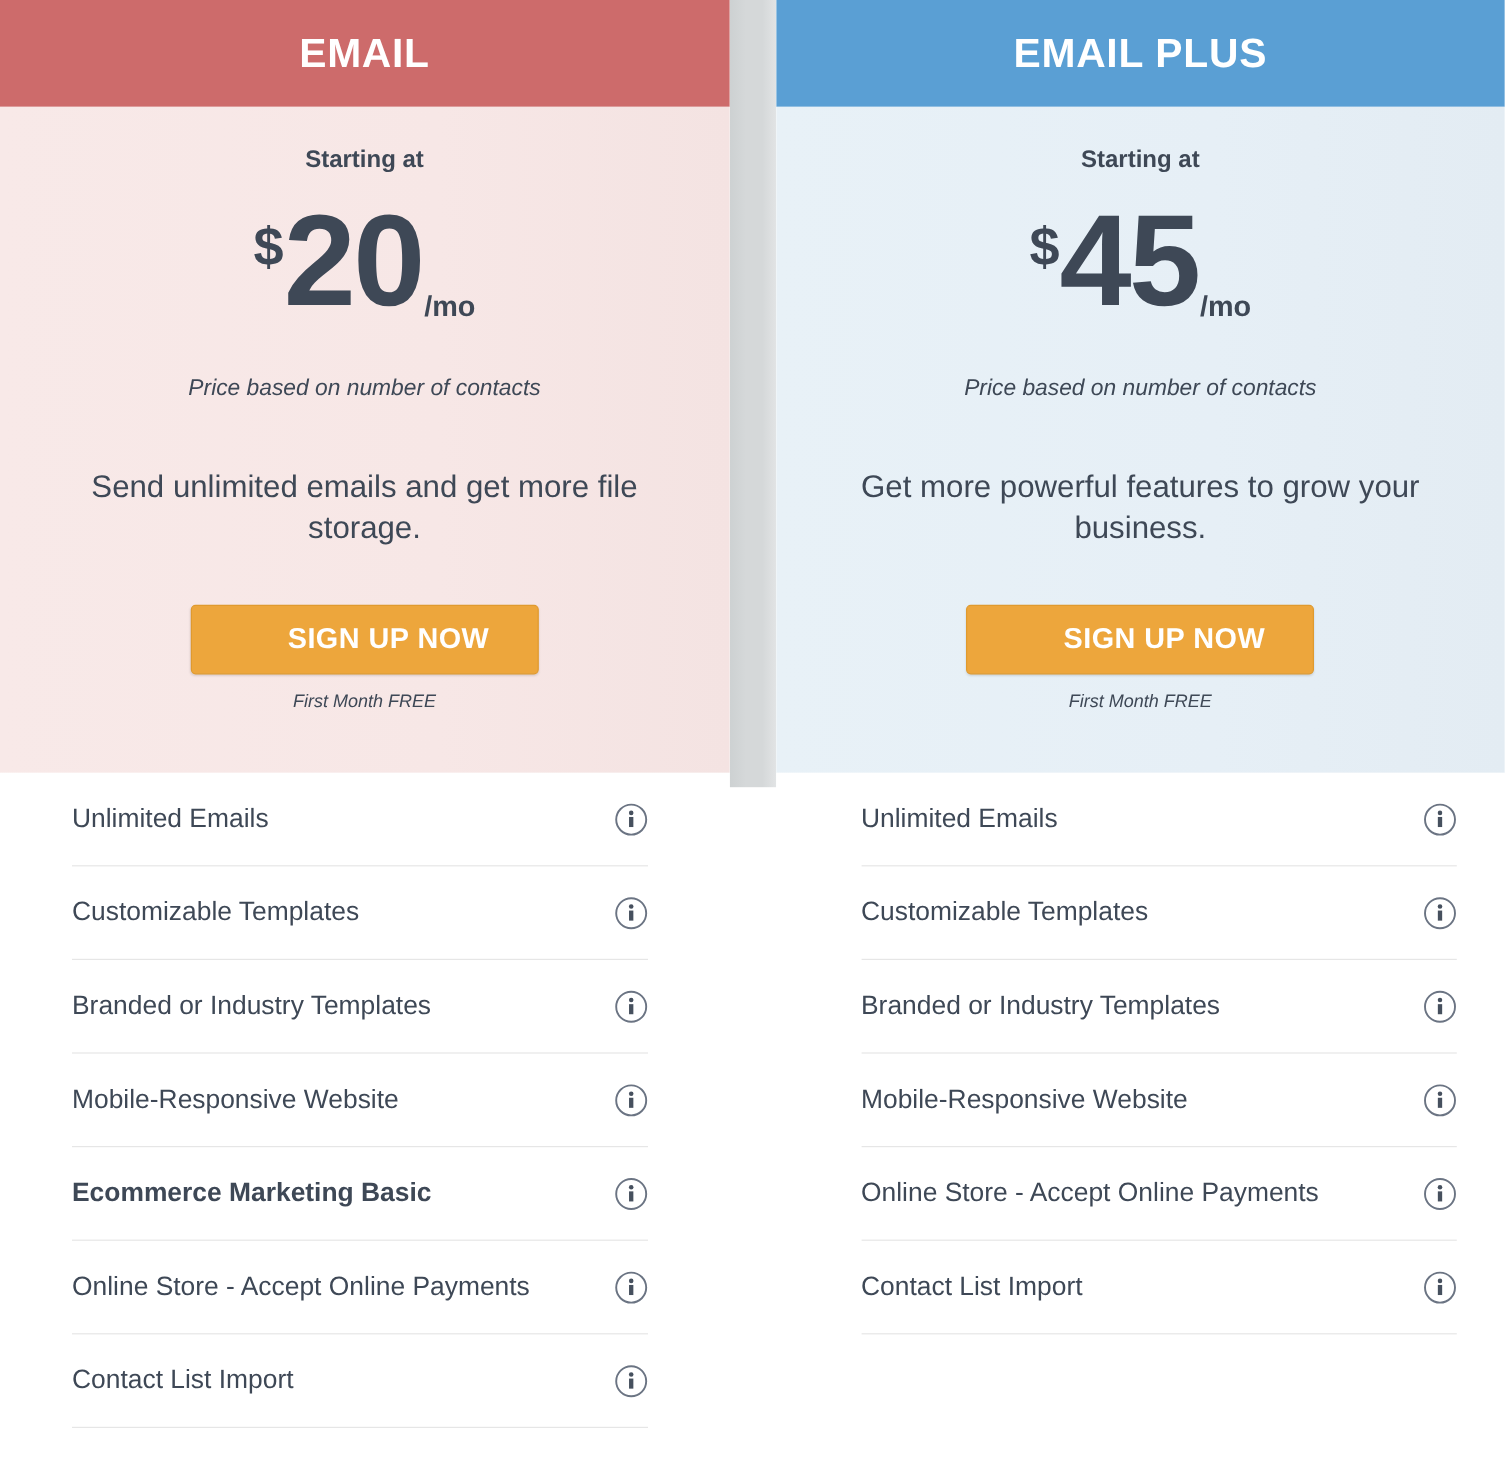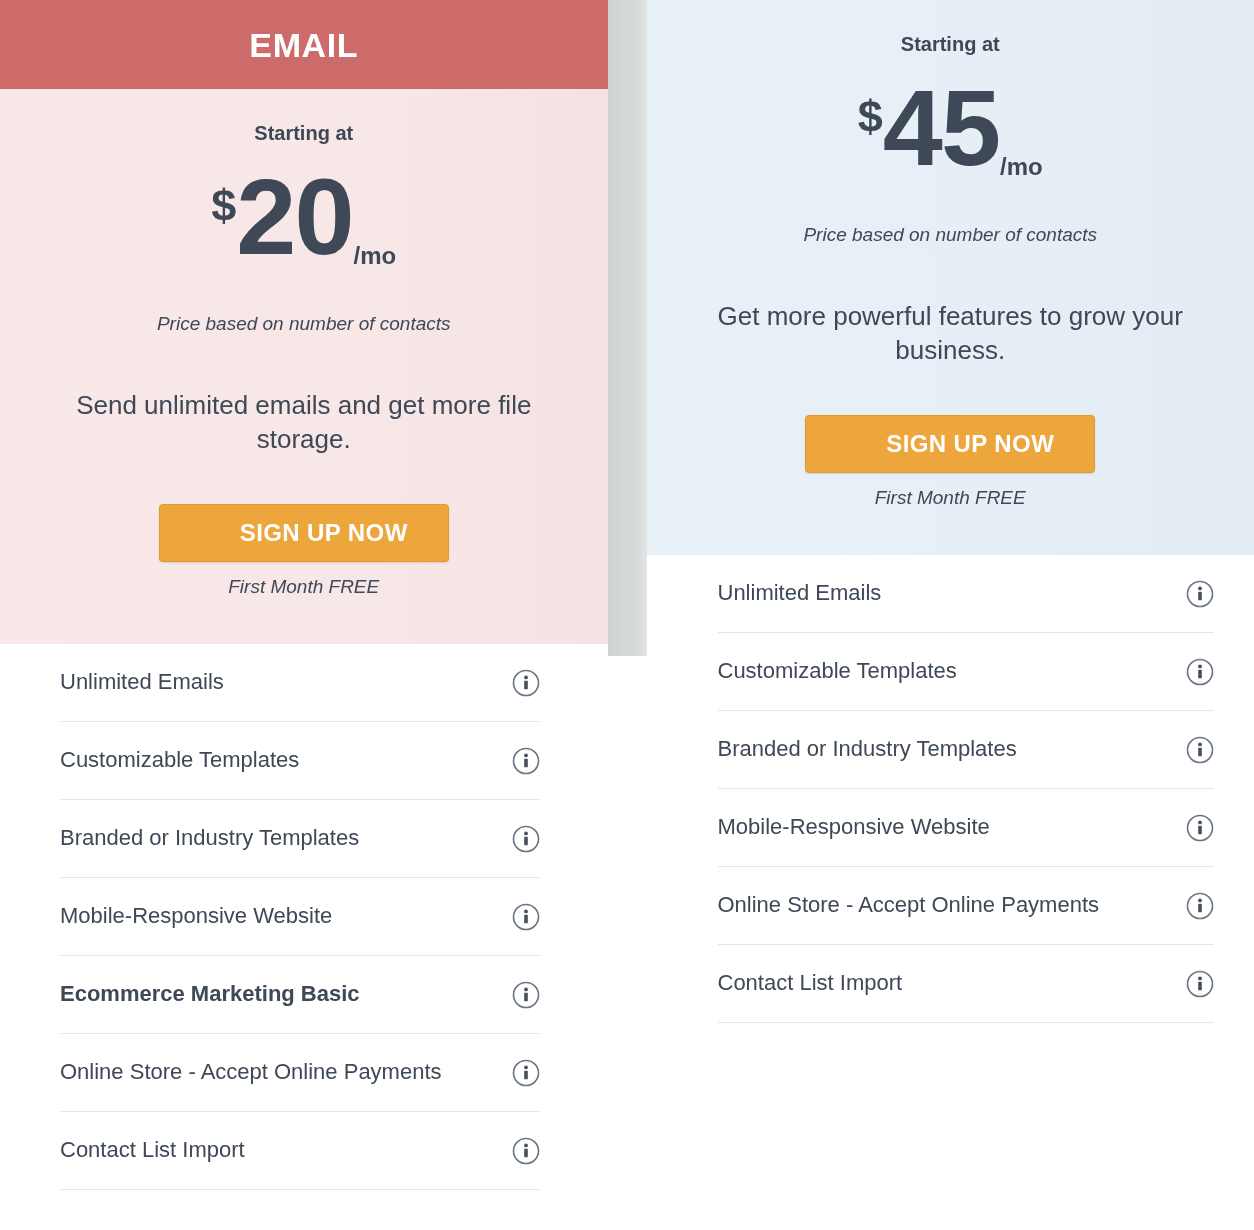--- a/index.html
+++ b/index.html
@@ -141,21 +141,21 @@
     font-family: "Liberation Sans", sans-serif;
     cursor: pointer;
     box-shadow: 0 1px 2px rgba(0,0,0,0.12);
     display: flex;
     align-items: center;
     justify-content: center;
     padding-left: 40px;
   }
 
   .free-note {
-    font-size: 19px;
+    font-size: 15px;
     font-style: italic;
     color: #3e4856;
     margin-top: 14px;
     line-height: 1.2;
   }
 
   
   .feature-list {
     background: #ffffff;
     padding: 0 68px 0 60px;
@@ -288,20 +288,23 @@
         </svg>
       </div>
 
     </div>
   </div>
 
   <div class="gap-strip"></div>
 
   <div class="plan-card right">
 
+    <div class="plan-header">
+      <span>EMAIL PLUS</span>
+    </div>
 
     <div class="plan-top">
       <div class="starting-at">Starting at</div>
 
       <div class="price-row">
         <span class="price-currency">$</span>
         <span class="price-amount">45</span>
         <span class="price-period">/mo</span>
       </div>
 

